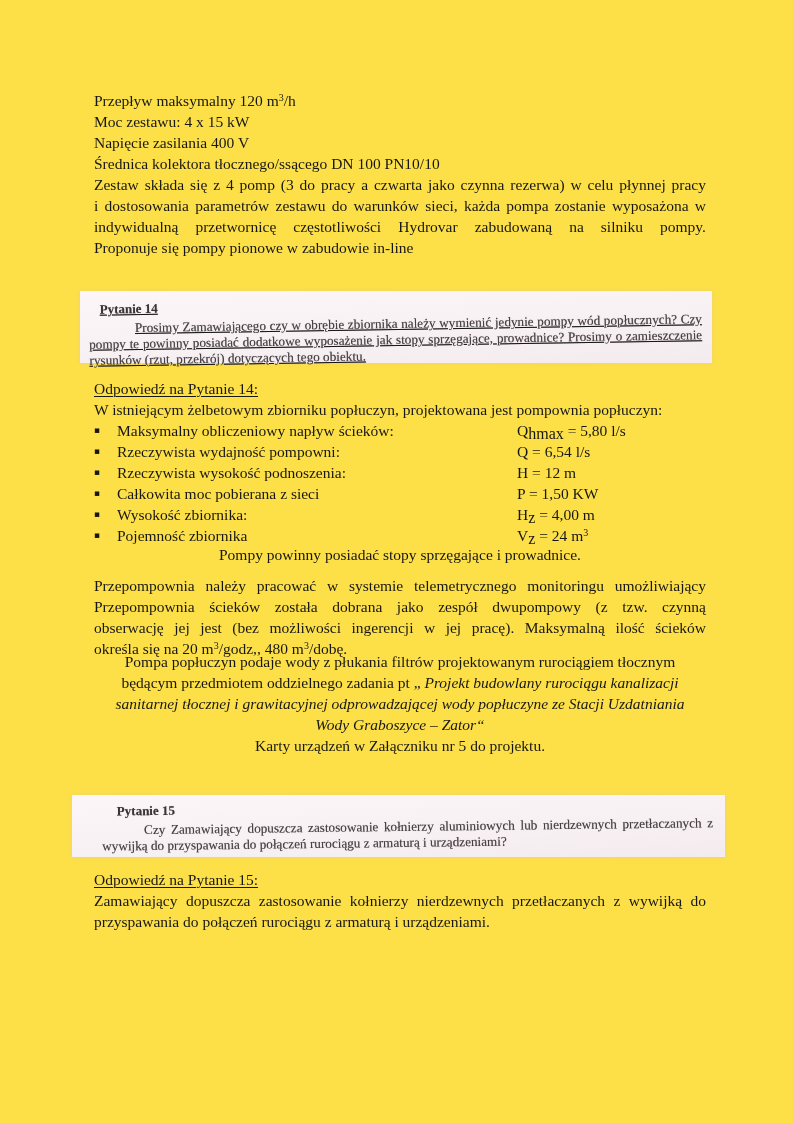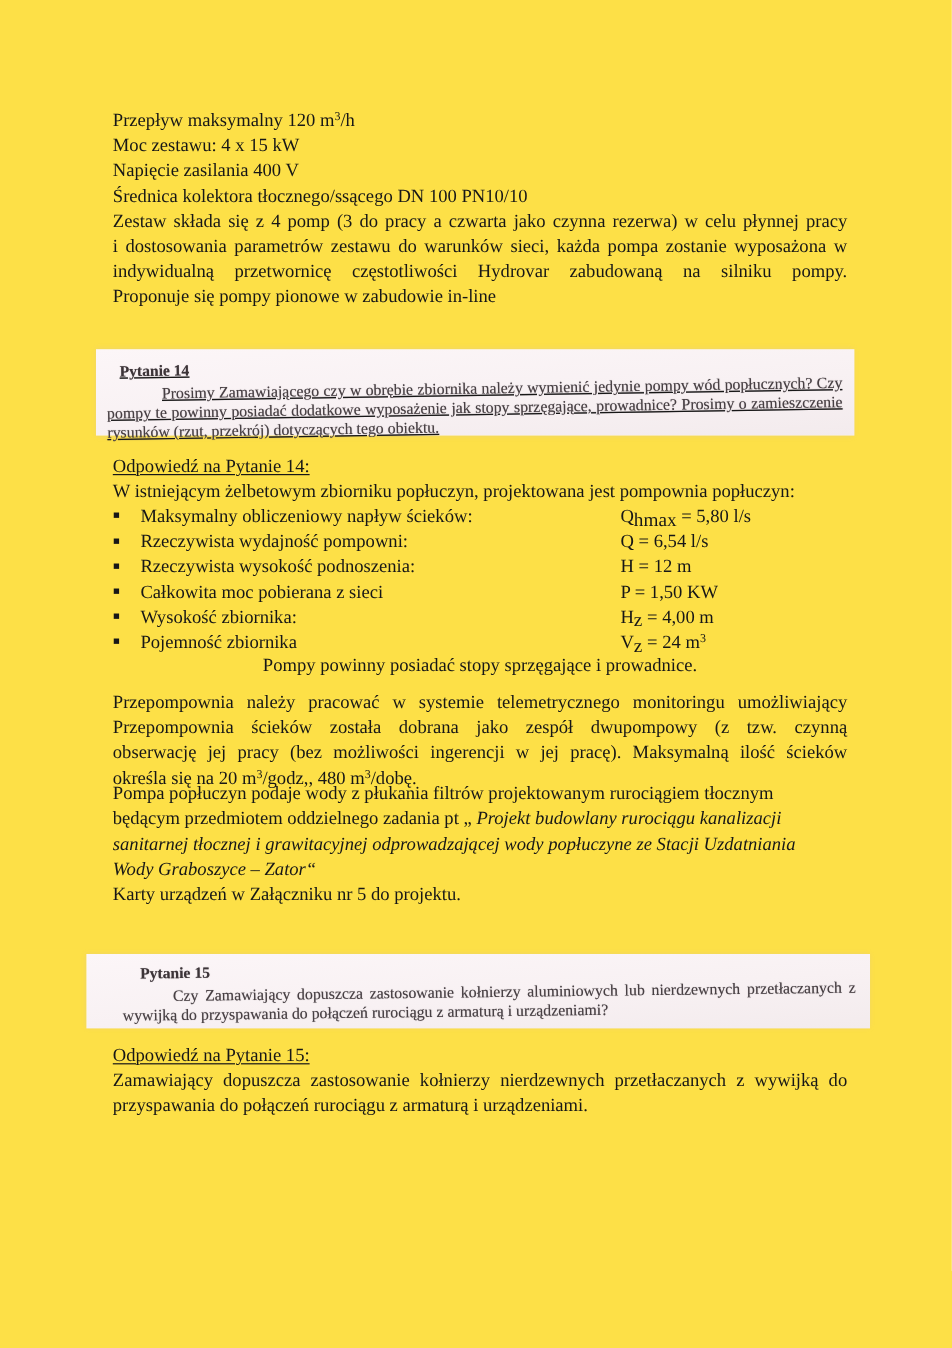--- a/index.html
+++ b/index.html
@@ -108,25 +108,25 @@
     </div>
   </div>
 
   <div class="sec" style="top:544px; left:94px; width:612px;text-align:center;">
     <div class="line">Pompy powinny posiadać stopy sprzęgające i prowadnice.</div>
   </div>
 
   <div class="sec" style="top:575px; left:94px; width:612px;">
     <div class="line j">Przepompownia należy pracować w systemie telemetrycznego monitoringu umożliwiający</div>
     <div class="line j">Przepompownia ścieków została dobrana jako zespół dwupompowy (z tzw. czynną</div>
-    <div class="line j">obserwację jej pracy (bez możliwości ingerencji w jej pracę). Maksymalną ilość ścieków</div>
+    <div class="line j">obserwację jej jest (bez możliwości ingerencji w jej pracę). Maksymalną ilość ścieków</div>
     <div class="line"><span>określa się na 20 m</span><sup>3</sup><span>/godz,, 480 m</span><sup>3</sup><span>/dobę.</span></div>
   </div>
 
-  <div class="sec" style="top:651px; left:94px; width:612px;">
+  <div class="sec" style="top:651px; left:94px; width:612px;text-align:center;">
     <div class="line">Pompa popłuczyn podaje wody z płukania filtrów projektowanym rurociągiem tłocznym</div>
     <div class="line"><span>będącym przedmiotem oddzielnego zadania pt „ </span><span class="ital">Projekt budowlany rurociągu kanalizacji</span></div>
     <div class="line ital">sanitarnej tłocznej i grawitacyjnej odprowadzającej wody popłuczyne ze Stacji Uzdatniania</div>
     <div class="line ital">Wody Graboszyce – Zator“</div>
     <div class="line">Karty urządzeń w Załączniku nr 5 do projektu.</div>
   </div>
 
   <div class="scan" style="top:795px; left:72px; width:653px; height:62px;">
     <div class="scan-inner r15">
       <div class="scan-title">Pytanie 15</div>

